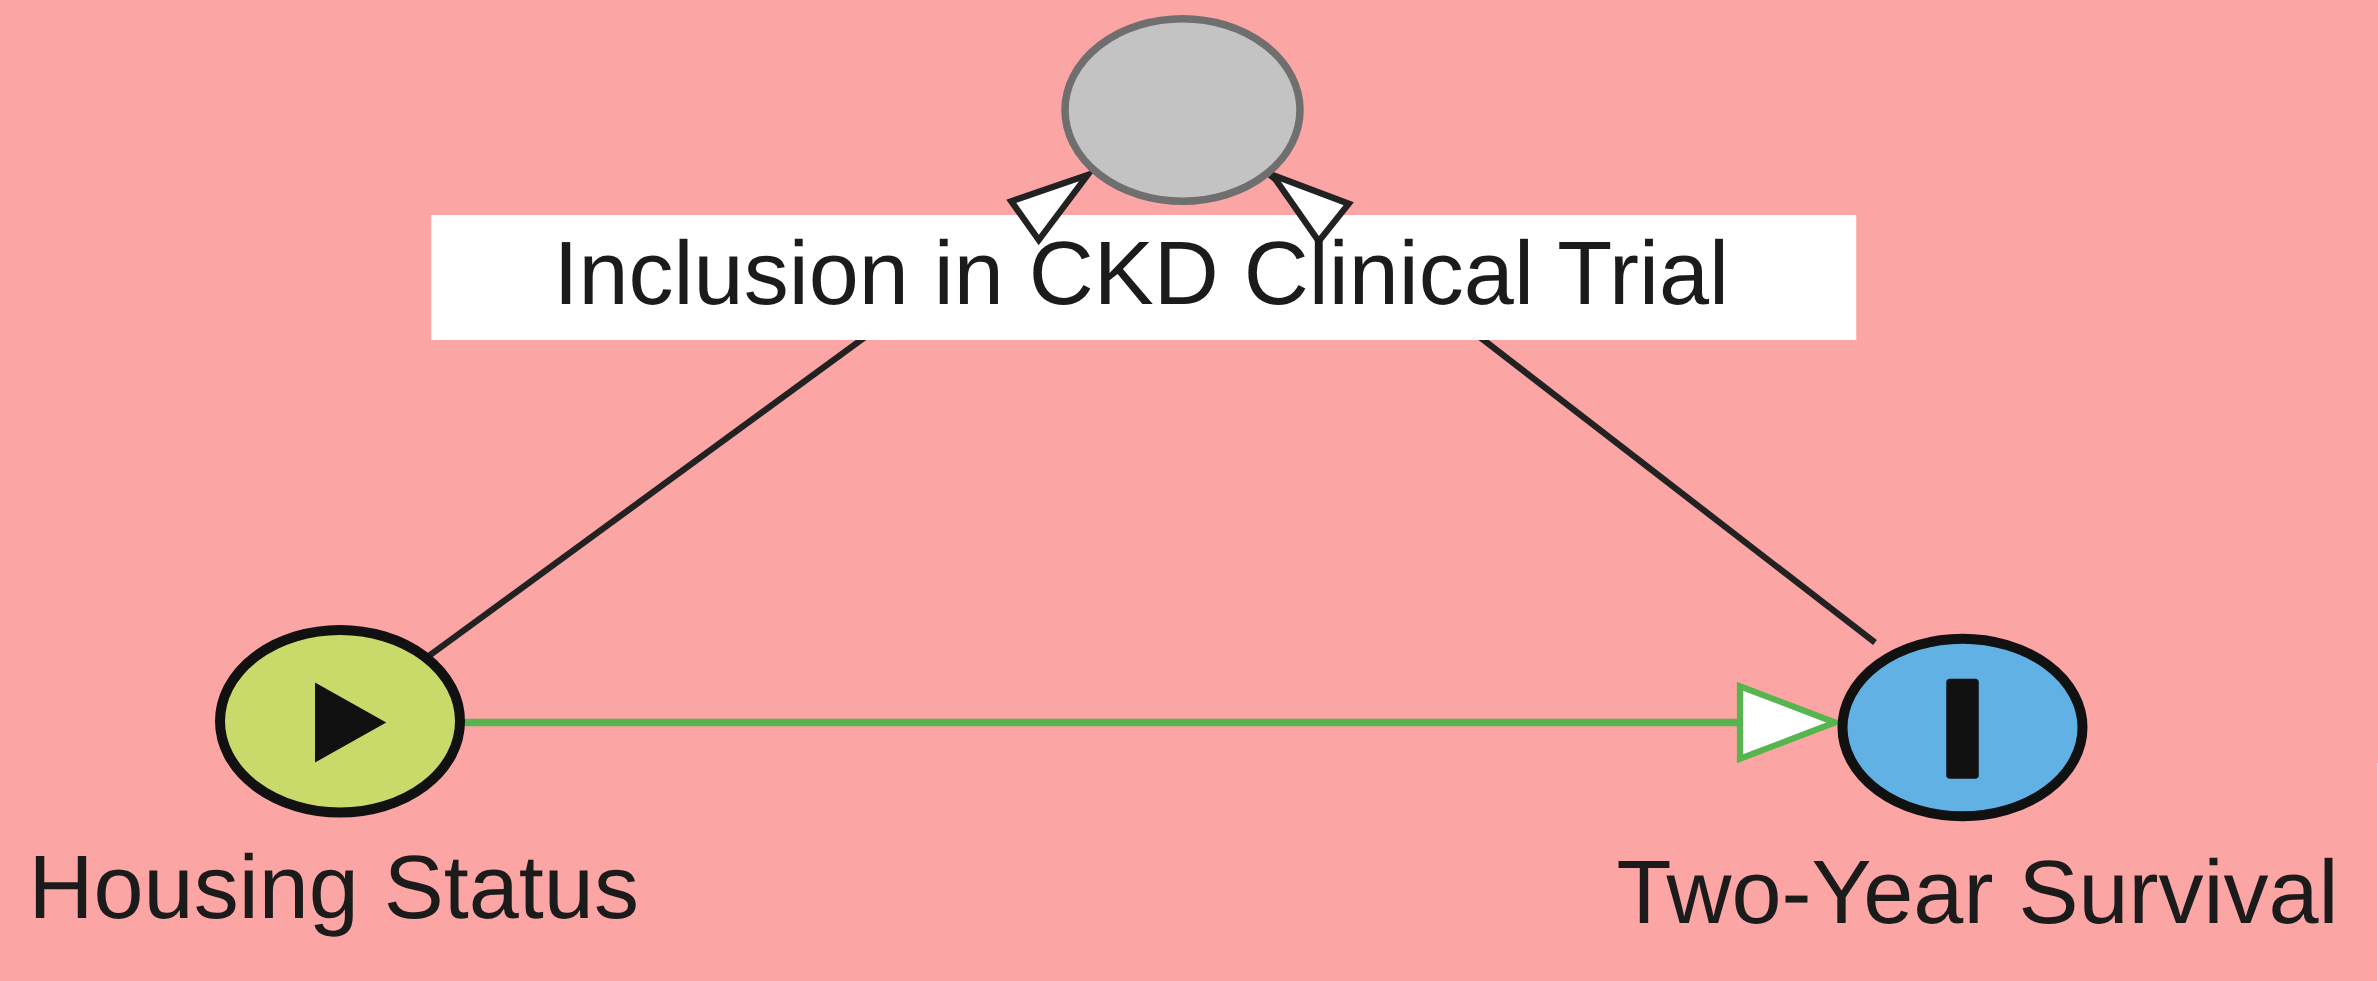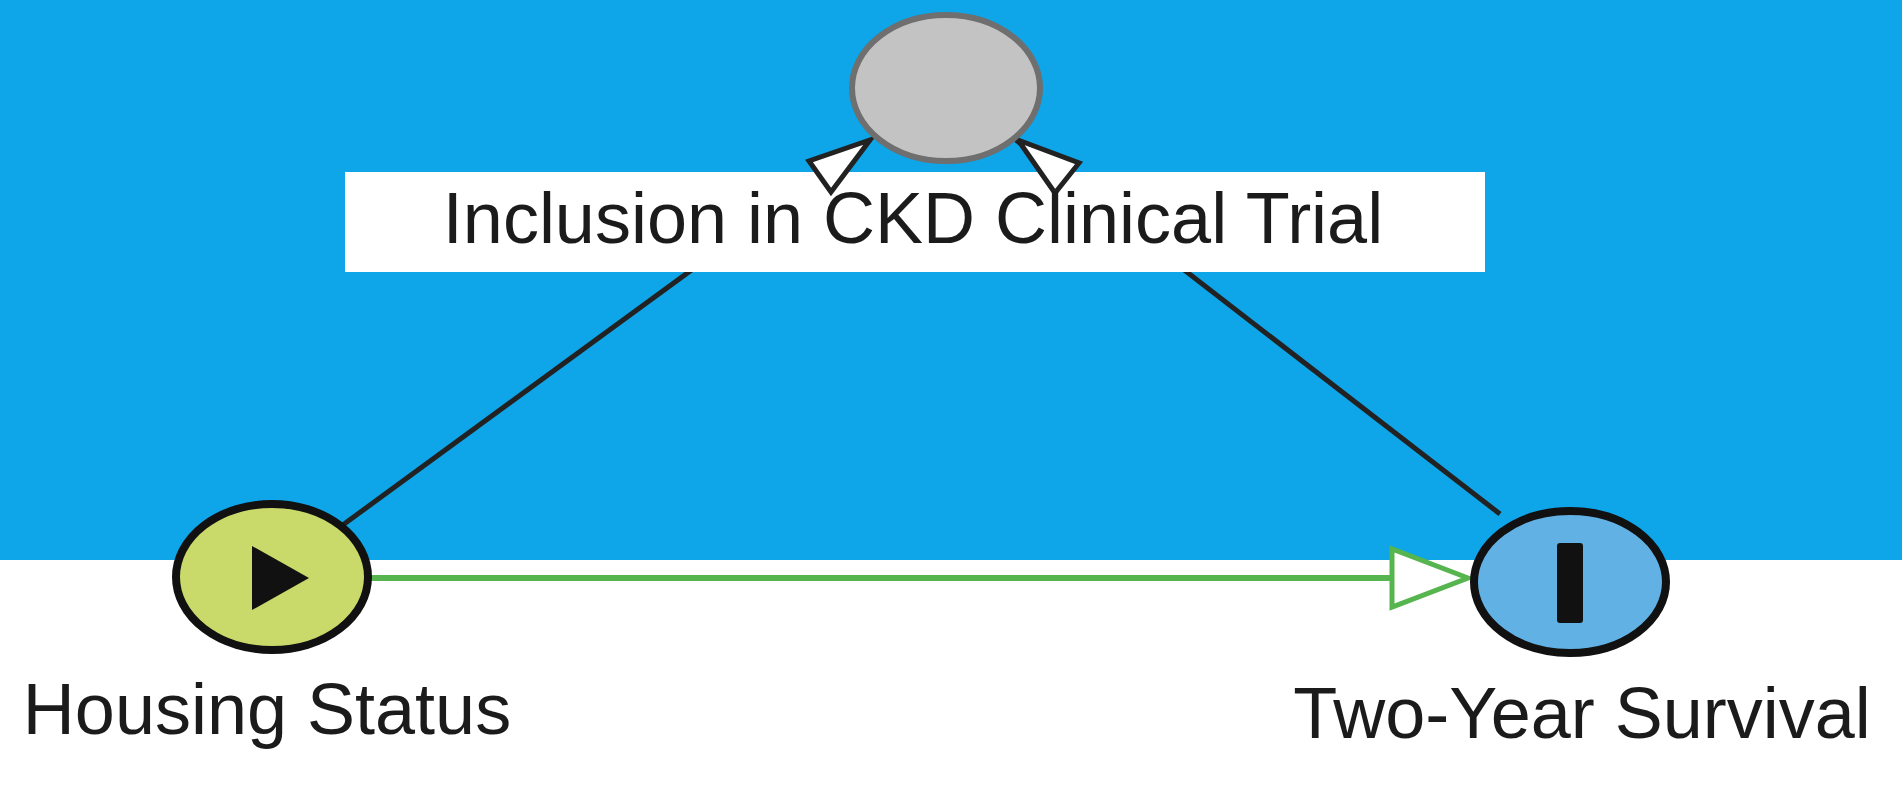--- a/index.html
+++ b/index.html
@@ -6,22 +6,22 @@
     margin: 0;
     padding: 0;
     background: #ffffff;
     width: 1902px;
     height: 785px;
     overflow: hidden;
   }
   .figure-wrap {
     position: relative;
     width: 1902px;
-    height: 560px;
-    background: #0ea5e9;
+    height: 785px;
+    background: #fca5a5;
   }
   svg {
     display: block;
   }
   .node-label {
     font-family: "Liberation Sans", sans-serif;
     font-size: 72px;
     fill: #1b1b1b;
     text-anchor: middle;
   }

